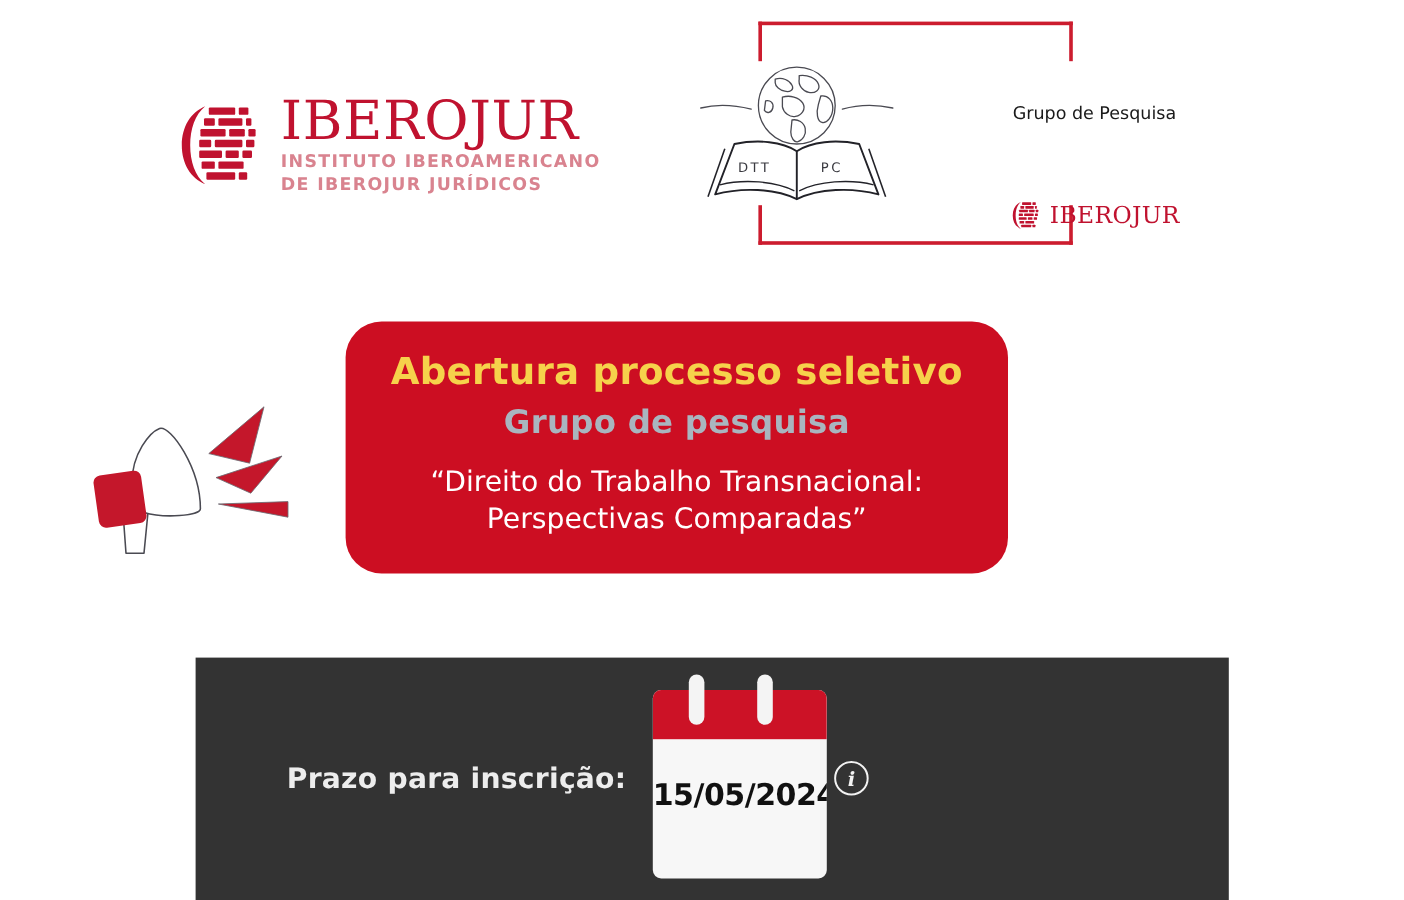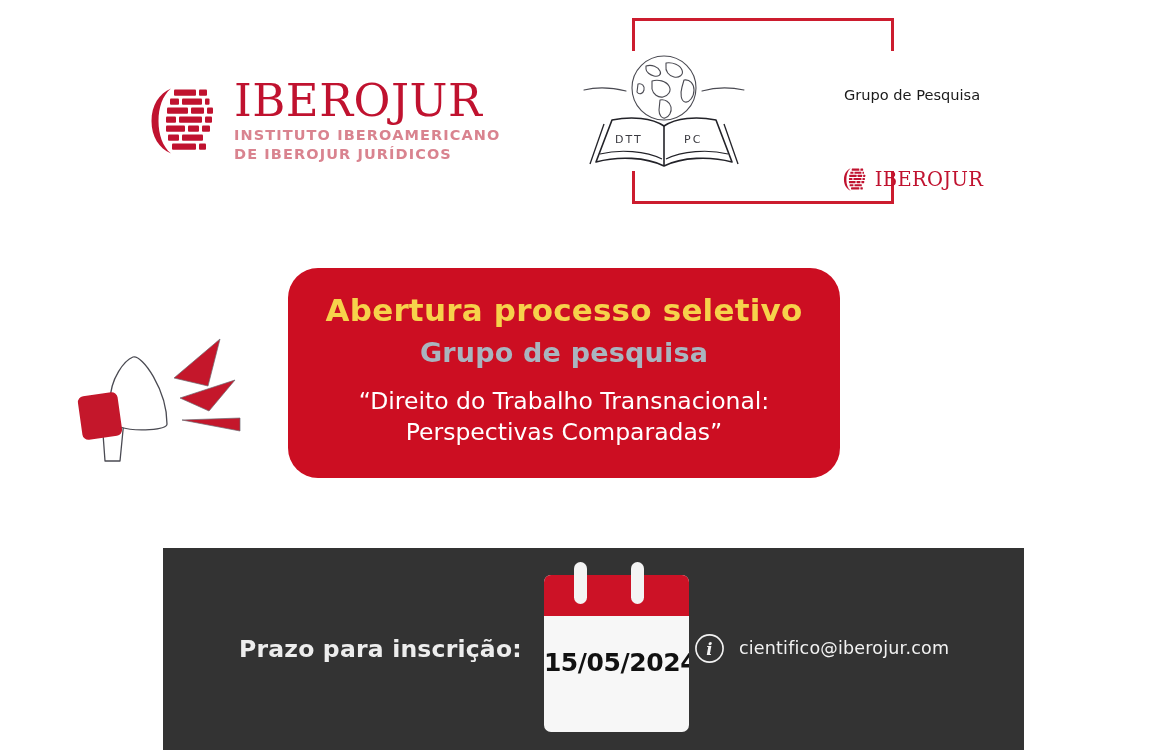--- a/index.html
+++ b/index.html
@@ -364,18 +364,17 @@
         </div>
         <span class="cal-ring cal-ring-1"></span>
         <span class="cal-ring cal-ring-2"></span>
       </div>
 
       <div class="contact">
         <svg class="info-icon" viewBox="0 0 32 32">
           <circle cx="16" cy="16" r="14" fill="none" stroke="#F2F2F2" stroke-width="1.7"></circle>
           <text x="16" y="23" text-anchor="middle" font-family="DejaVu Serif, serif" font-size="17" font-style="italic" font-weight="700" fill="#F2F2F2">i</text>
         </svg>
-        <span class="email-text">cientifico@iberojur.com</span>
       </div>
     </div>
   </div>
 
 </div>
 
 </body></html>

